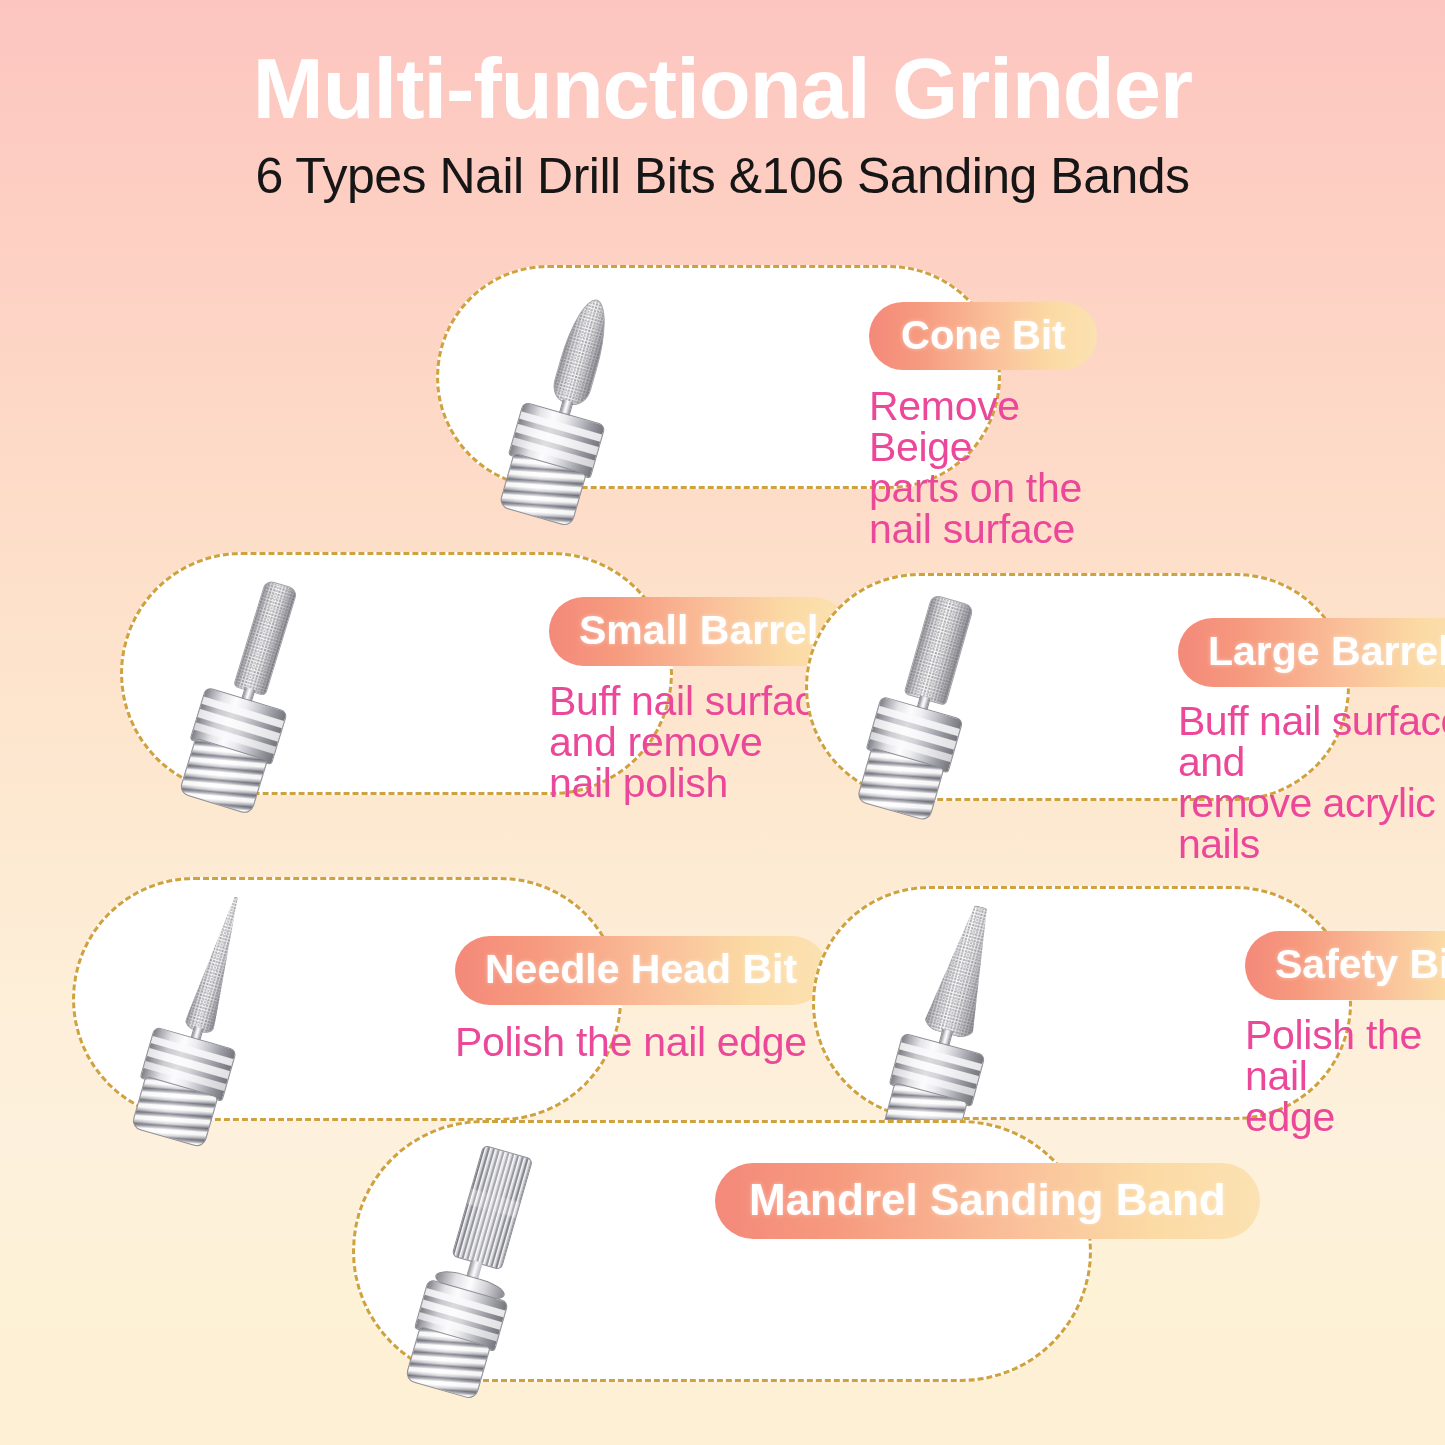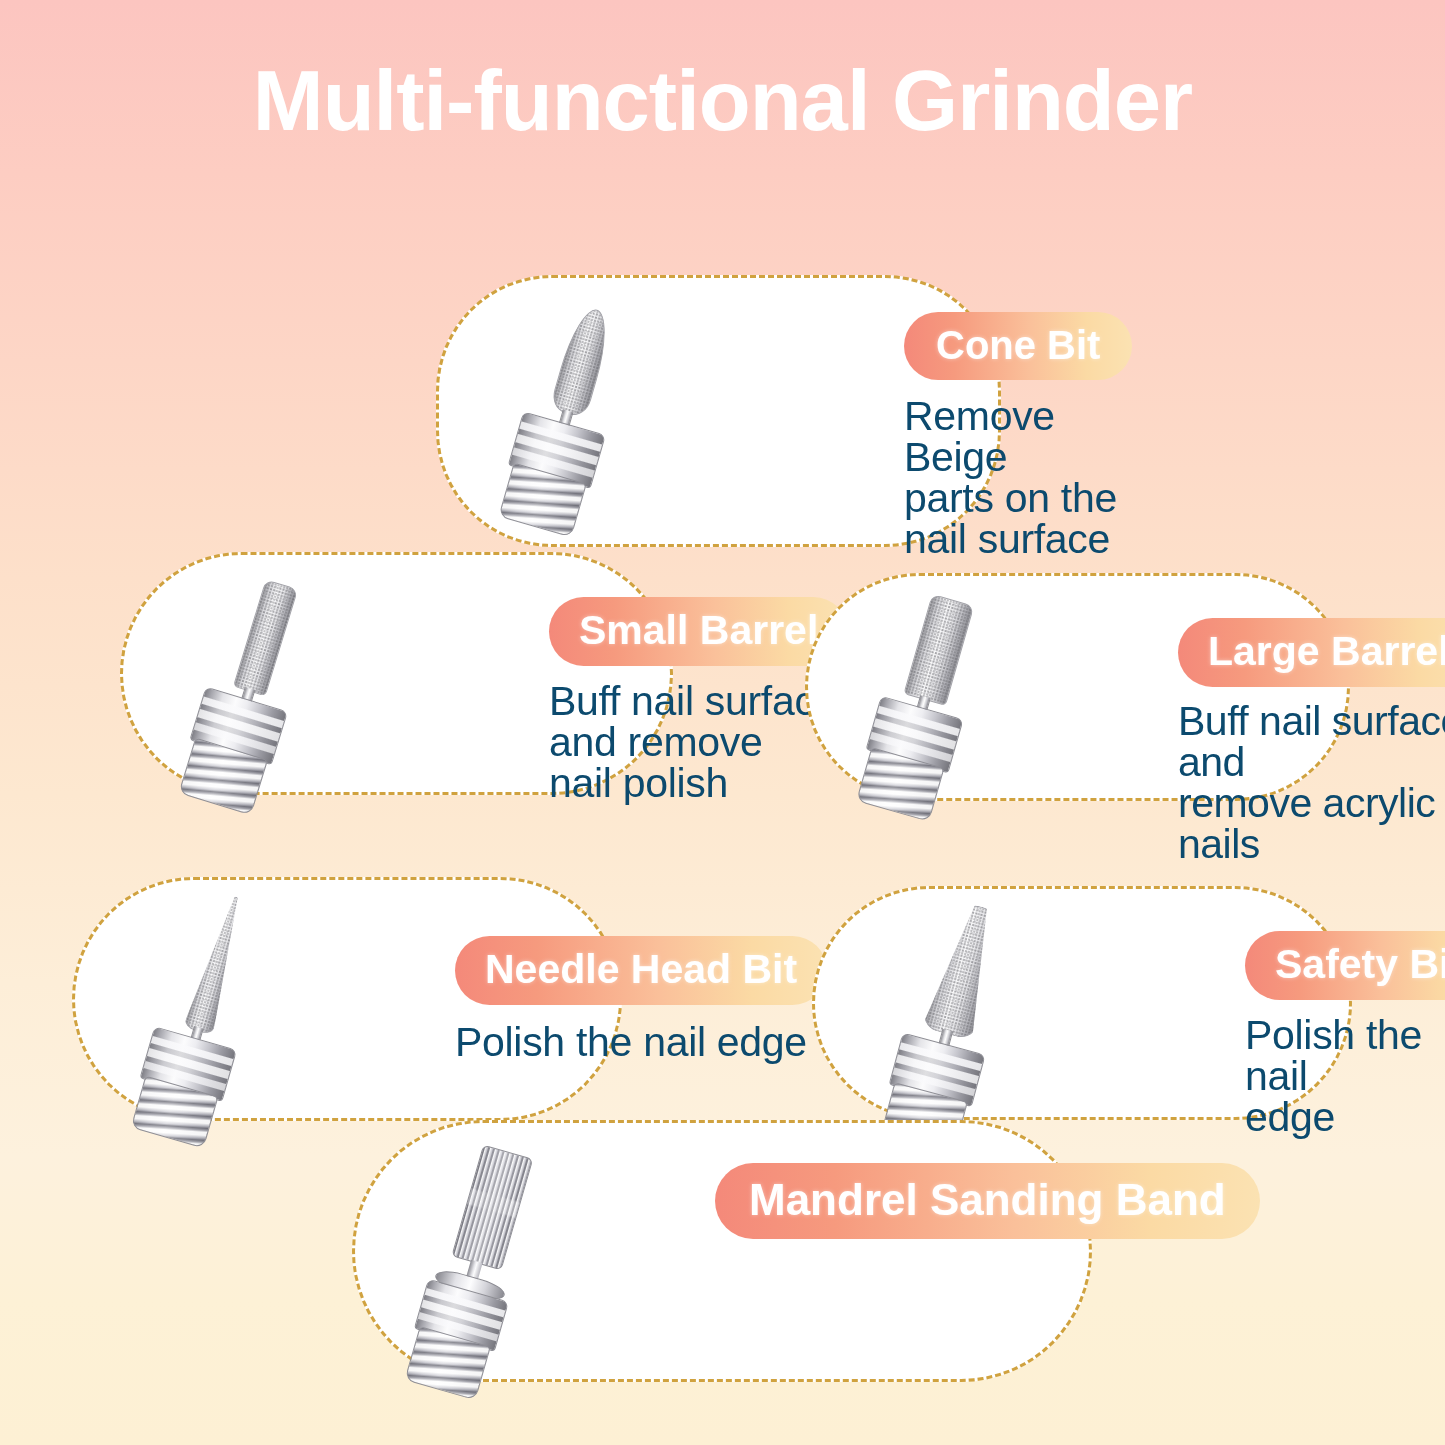--- a/index.html
+++ b/index.html
@@ -24,21 +24,21 @@
       #fdf0d4 100%);
     position: relative;
   }
 
   
   .header {
     position: absolute;
     top: 0; left: 0;
     width: 1445px;
     text-align: center;
-    padding-top: 56px;
+    padding-top: 44px;
   }
   .main-title {
     font-size: 85px;
     font-weight: bold;
     color: #ffffff;
     letter-spacing: -1px;
     line-height: 1.05;
     font-family: "Liberation Sans", sans-serif;
     white-space: nowrap;
   }
@@ -55,24 +55,23 @@
   
   .card {
     position: absolute;
     background: #ffffff;
     border: 3px dashed #d0a23f;
     display: flex;
     align-items: center;
   }
 
   .card-c1 { 
-    left: 436px; top: 275px;
-    width: 565px; height: 272px;
+    left: 436px; top: 265px;
+    width: 565px; height: 224px;
     border-radius: 116px;
-    gap: 35px;
   }
   .card-c2 { 
     left: 120px; top: 552px;
     width: 553px; height: 243px;
     border-radius: 122px;
     gap: 16px;
   }
   .card-c3 { 
     left: 805px; top: 573px;
     width: 545px; height: 228px;
@@ -112,21 +111,21 @@
     color: #ffffff;
     font-weight: bold;
     border-radius: 999px;
     text-align: center;
     white-space: nowrap;
     text-shadow: 0 0 4px rgba(255,255,255,0.45);
     line-height: 1;
   }
 
   .desc {
-    color: #0c4a6e;
+    color: #ec4899;
     font-weight: normal;
     white-space: pre-line;
   }
 
   
   .c1 .pill { font-size: 40px; padding: 13px 32px 15px; }
   .c1 .desc { font-size: 41px; line-height: 1.0; margin-top: 16px; letter-spacing: -0.3px; }
 
   .c2 .pill { font-size: 41px; padding: 13px 30px 15px; }
   .c2 .desc { font-size: 41px; line-height: 1.0; margin-top: 15px; letter-spacing: -0.3px; }
@@ -273,20 +272,21 @@
   }
   .head.needle-clip {
     clip-path: polygon(45% 0%, 55% 0%, 100% 96%, 100% 100%, 0% 100%, 0% 96%);
   }
 </style>
 </head>
 <body>
 
 <div class="header">
   <div class="main-title">Multi-functional Grinder</div>
+  <div class="sub-title">6 Types Nail Drill Bits &amp;106 Sanding Bands</div>
 </div>
 
 <div class="card card-c1 c1">
   <div class="bit-slot" style="width:215px;">
     <div class="bit" style="left:28px; top:24px; width:150px; height:200px; transform:rotate(16deg);">
       <div class="bit-inner">
         <div class="head cone-shape" style="top:0; width:38px; height:108px;"></div>
         <div class="neck" style="top:105px; width:11px; height:16px;"></div>
         <div class="collet" style="top:118px; width:86px; height:56px;"></div>
         <div class="shank" style="top:170px; width:76px; height:56px;"></div>

